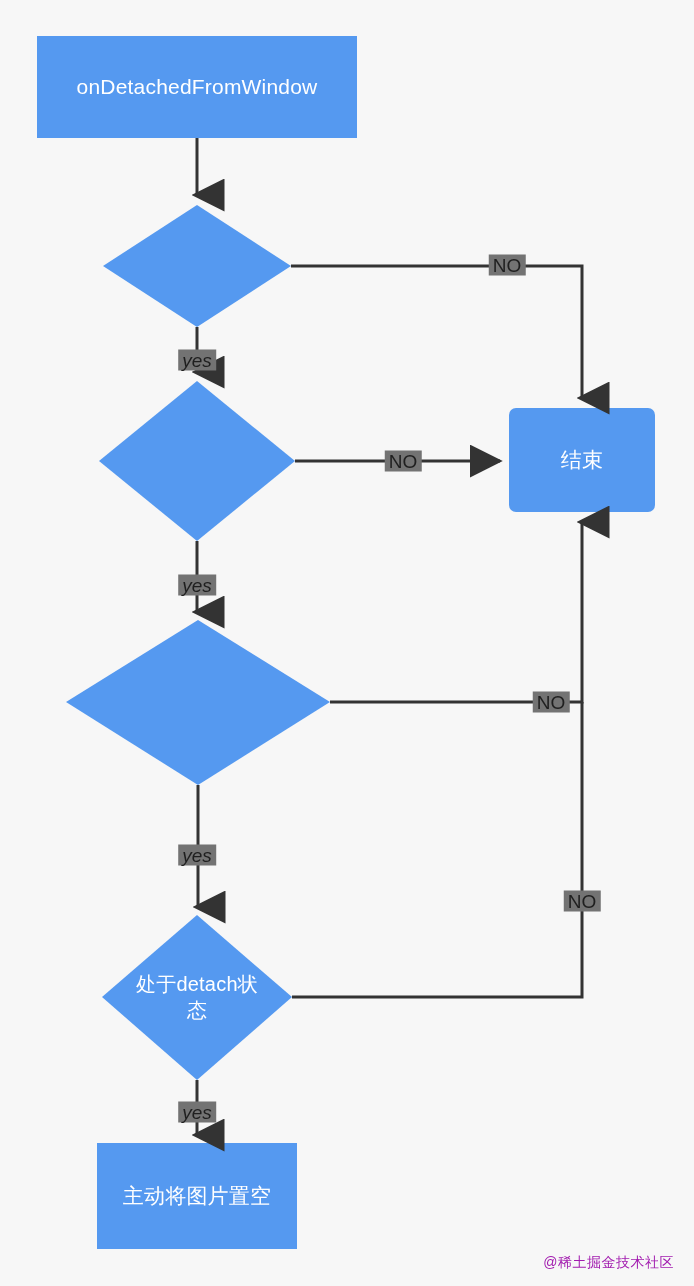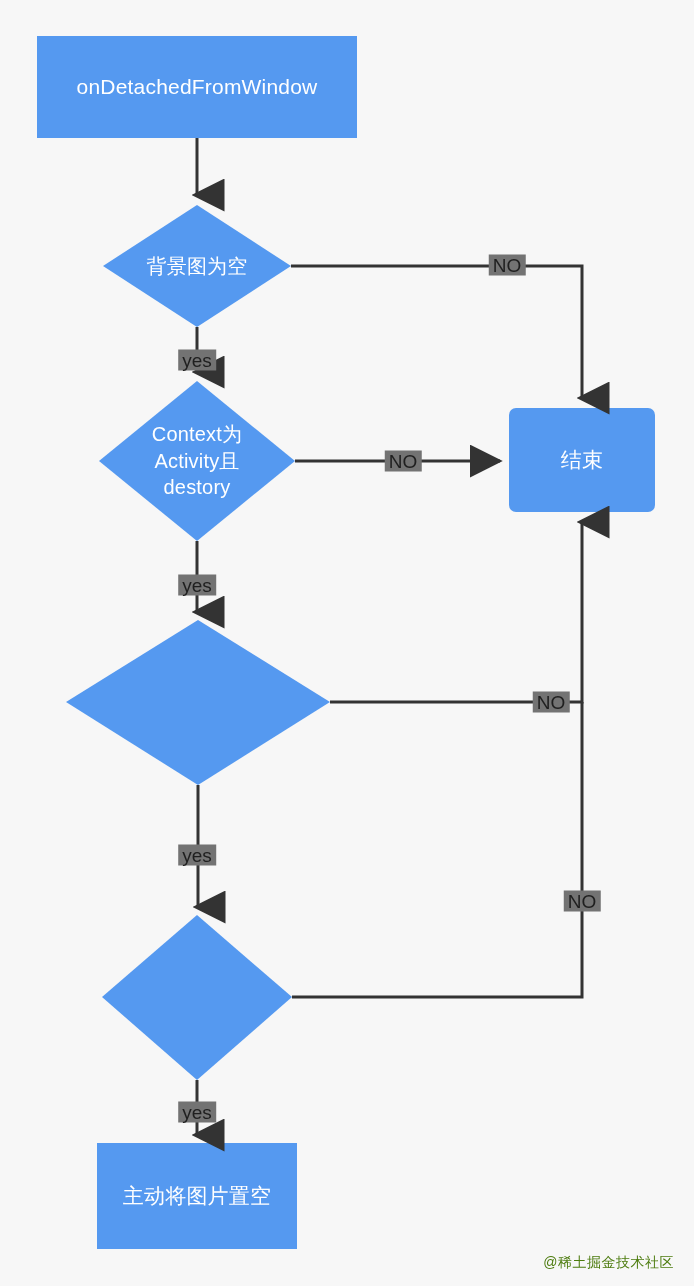--- a/index.html
+++ b/index.html
@@ -46,26 +46,27 @@
     color: #1f1f1f;
     background: #737373;
     font-family: "Liberation Sans", "DejaVu Sans", sans-serif;
     font-size: 19px;
     line-height: 1;
     padding: 1px 4px;
     transform: translate(-50%, -50%);
   }
   .edge-label.yes-label {
     font-size: 19px;
+    font-style: italic;
   }
   .watermark {
     position: absolute;
     right: 20px;
     bottom: 14px;
-    color: #4d7c0f;
+    color: #a21caf;
     font-family: "Liberation Sans", "DejaVu Sans", sans-serif;
     font-size: 14px;
     letter-spacing: 0.5px;
   }
 </style>
 </head>
 <body>
 
 <div id="flow-root">
 
@@ -110,27 +111,25 @@
 
     <path d="M 198 785 L 198 907" stroke="#333333" stroke-width="3" fill="none" marker-end="url(#arrow-down)"></path>
 
     <path d="M 292 997 L 582 997 L 582 702" stroke="#333333" stroke-width="3" fill="none"></path>
 
     <path d="M 197 1080 L 197 1135" stroke="#333333" stroke-width="3" fill="none" marker-end="url(#arrow-down)"></path>
   </svg>
 
   <div class="node-label" style="left:37px; top:36px; width:320px; height:102px; font-size:21px;">onDetachedFromWindow</div>
 
-  <div class="node-label" style="left:107px; top:241px; width:180px; height:50px; font-size:20px;">背景图为空</div>
-
-  <div class="node-label" style="left:117px; top:416px; width:160px; height:90px; font-size:20px;">Context为
-Activity且
-destory</div>
 
 
+
+  <div class="node-label" style="left:117px; top:962px; width:160px; height:70px; font-size:20px;">处于detach状
+态</div>
 
   <div class="node-label" style="left:509px; top:408px; width:146px; height:104px; font-size:21px;">结束</div>
 
   <div class="node-label" style="left:97px; top:1143px; width:200px; height:106px; font-size:21px;">主动将图片置空</div>
 
   <div class="edge-label" style="left:507px; top:265px;">NO</div>
 
   <div class="edge-label yes-label" style="left:197px; top:360px;">yes</div>
 
   <div class="edge-label" style="left:403px; top:461px;">NO</div>

